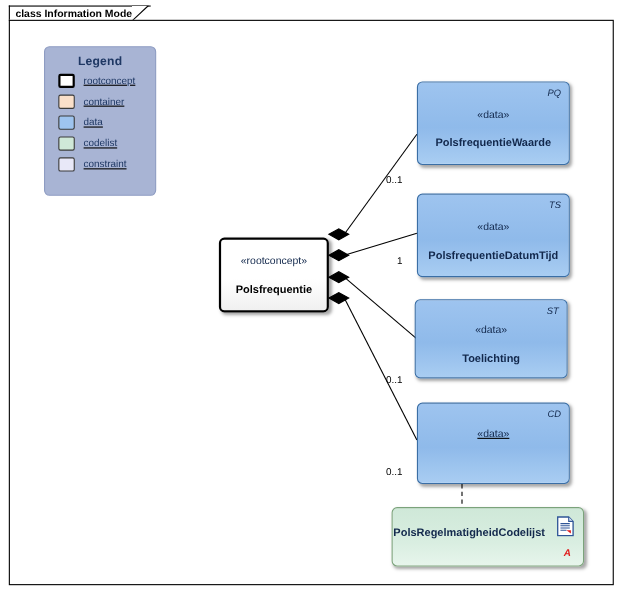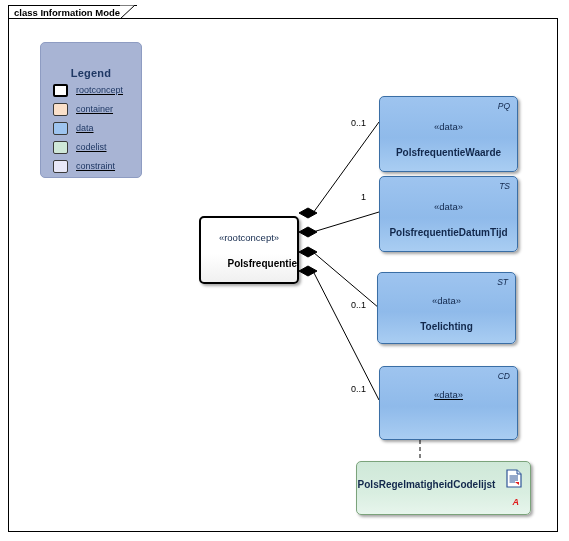--- a/index.html
+++ b/index.html
@@ -65,21 +65,21 @@
     background: #a8b4d4;
     border: 1px solid #8e9cc2;
     border-radius: 5px;
     box-sizing: border-box;
   }
   #legend-title {
     text-align: center;
     font-size: 11px;
     font-weight: bold;
     color: #1f3864;
-    padding-top: 24px;
+    padding-top: 7px;
     letter-spacing: .2px;
   }
   .legend-row {
     display: flex;
     align-items: center;
     margin: 3px 0 0 12px;
     height: 16px;
     text-decoration: underline;
   }
   .legend-swatch {
@@ -127,21 +127,21 @@
     font-size: 8.5px;
     font-style: italic;
     color: #12284c;
   }
 
   .box-root {
     border: 2px solid #000000;
     background: linear-gradient(180deg,#ffffff 0%, #ffffff 55%, #f0f0f0 100%);
   }
   .box-root .stereo { color: #12284c; }
-  .box-root .cname { color: #000000; text-align: right; }
+  .box-root .cname { color: #000000; }
 
   .box-data {
     border: 1px solid #3a6ea5;
     background: linear-gradient(180deg,#9ec4ef 0%, #8fbaea 55%, #a9cdf2 100%);
   }
 
   .box-codelist {
     border: 1px solid #7ba37b;
     background: linear-gradient(180deg,#cfe8d8 0%, #d9eee1 60%, #e7f5ec 100%);
   }
@@ -173,20 +173,21 @@
     position: absolute;
     left: 0; top: 0;
     width: 569px; height: 541px;
     pointer-events: none;
   }
   .mult {
     position: absolute;
     font-size: 9px;
     color: #000000;
     white-space: nowrap;
+    margin-top: 40px;
   }
 </style>
 </head>
 <body>
 
 <div id="canvas">
 
   <div id="frame-tab">class Information Model</div>
   <div id="frame-tab-slant">
     <svg width="16" height="15" viewBox="0 0 16 15">
@@ -244,21 +245,21 @@
   <div class="mult" style="left:351px; top:118px;">0..1</div>
   <div class="mult" style="left:361px; top:192px;">1</div>
   <div class="mult" style="left:351px; top:300px;">0..1</div>
   <div class="mult" style="left:351px; top:384px;">0..1</div>
 
   <div class="uml-box box-root" style="left:199px; top:216px; width:100px; height:68px;">
     <div class="stereo" style="margin-top:14px;">«rootconcept»</div>
     <div class="cname">Polsfrequentie</div>
   </div>
 
-  <div class="uml-box box-data" style="left:379px; top:96px; width:139px; height:76px;">
+  <div class="uml-box box-data" style="left:379px; top:74px; width:139px; height:76px;">
     <div class="corner-tag">PQ</div>
     <div class="stereo" style="margin-top:24px;">«data»</div>
     <div class="cname">PolsfrequentieWaarde</div>
   </div>
 
   <div class="uml-box box-data" style="left:379px; top:176px; width:139px; height:76px;">
     <div class="corner-tag">TS</div>
     <div class="stereo" style="margin-top:24px;">«data»</div>
     <div class="cname">PolsfrequentieDatumTijd</div>
   </div>

